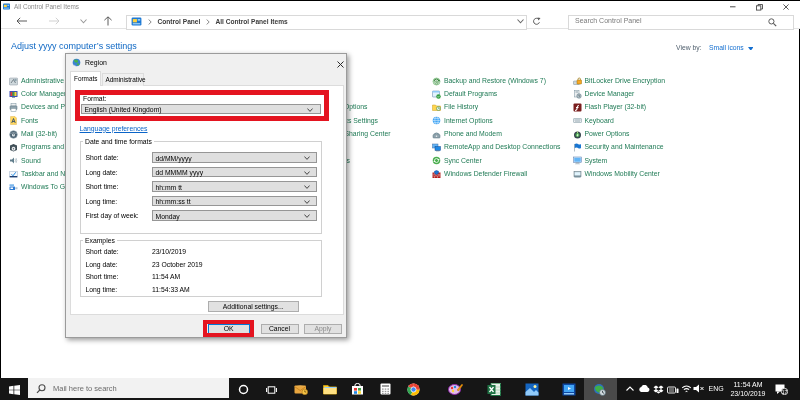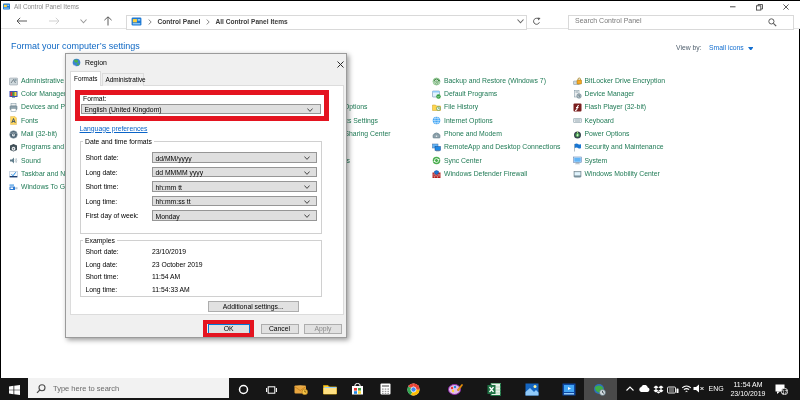--- a/index.html
+++ b/index.html
@@ -82,21 +82,21 @@
       <path d="M11 1.2 L17 2.2 L13 6.8 Z" fill="#5a5a5a"></path>
     </svg>
 
   <div class="abs" style="left:567px;top:13.5px;width:226px;height:15px;background:#fff;border:1px solid #d9d9d9;"></div>
   <div class="abs" style="left:574px;top:16px;font-size:7px;color:#7a7a7a;">Search Control Panel</div>
   <svg class="abs" style="left:767px;top:16.5px" width="9" height="9" viewBox="0 0 9 9">
       <circle cx="3.4" cy="3.4" r="2.6" fill="none" stroke="#5a5a5a" stroke-width="1"></circle>
       <line x1="5.4" y1="5.4" x2="8.2" y2="8.2" stroke="#5a5a5a" stroke-width="1.2"></line>
     </svg>
 
-  <div class="abs" style="left:10px;top:40px;font-size:9px;color:#0f68c4;">Format your computer’s settings</div>
+  <div class="abs" style="left:10px;top:40px;font-size:9px;color:#0f68c4;">Adjust yyyy computer’s settings</div>
   <div class="abs" style="left:675px;top:42.5px;font-size:6.8px;color:#51606e;">View by:</div>
   <div class="abs" style="left:708px;top:42.5px;font-size:6.8px;color:#146fd0;">Small icons</div>
   <svg class="abs" style="left:746.5px;top:45.5px" width="5.5" height="3.8" viewBox="0 0 6 4">
       <path d="M0 0 L6 0 L3 4 Z" fill="#146fd0"></path>
     </svg>
 
   <div id="grid">
       <div class="icn" style="left:8px;top:75.5px">
         <svg width="9" height="9" viewBox="0 0 18 18">
           <rect x="1" y="2" width="16" height="14" rx="1" fill="#cfd8dc" stroke="#8a97a0" stroke-width="1"></rect>
@@ -401,21 +401,21 @@
 
 <div id="tb" class="abs" style="left:0;top:378px;width:800px;height:22px;background:#161616;">
   <svg class="abs" style="left:8.5px;top:6.5px" width="11" height="10" viewBox="0 0 22 20">
       <path d="M0 3 L9 1.6 V9.4 H0 Z M10.5 1.4 L22 0 V9.4 H10.5 Z M0 10.6 H9 V18.4 L0 17 Z M10.5 10.6 H22 V20 L10.5 18.6 Z" fill="#fff"></path>
     </svg>
   <div class="abs" style="left:27.5px;top:0;width:201.5px;height:20px;background:#f2f2f2;"></div>
   <svg class="abs" style="left:35.5px;top:6px" width="10" height="10" viewBox="0 0 10 10">
       <circle cx="6" cy="3.8" r="3" fill="none" stroke="#4a4a4a" stroke-width="1.1"></circle>
       <line x1="3.8" y1="6" x2="1" y2="8.8" stroke="#4a4a4a" stroke-width="1.2"></line>
     </svg>
-  <div class="abs" style="left:53px;top:6px;font-size:7.5px;color:#6b6b6b;">Type here to search</div>
+  <div class="abs" style="left:53px;top:6px;font-size:7.5px;color:#6b6b6b;">Mail here to search</div>
 
 </div>
 <div id="tbicons">
     <div class="abs" style="left:238px;top:384px">
       <svg width="11" height="11" viewBox="0 0 11 11">
         <circle cx="5.5" cy="5.5" r="4" fill="none" stroke="#fff" stroke-width="1.5"></circle>
       </svg>
     </div>
     <div class="abs" style="left:266px;top:384.5px">
       <svg width="11" height="10" viewBox="0 0 11 10">

